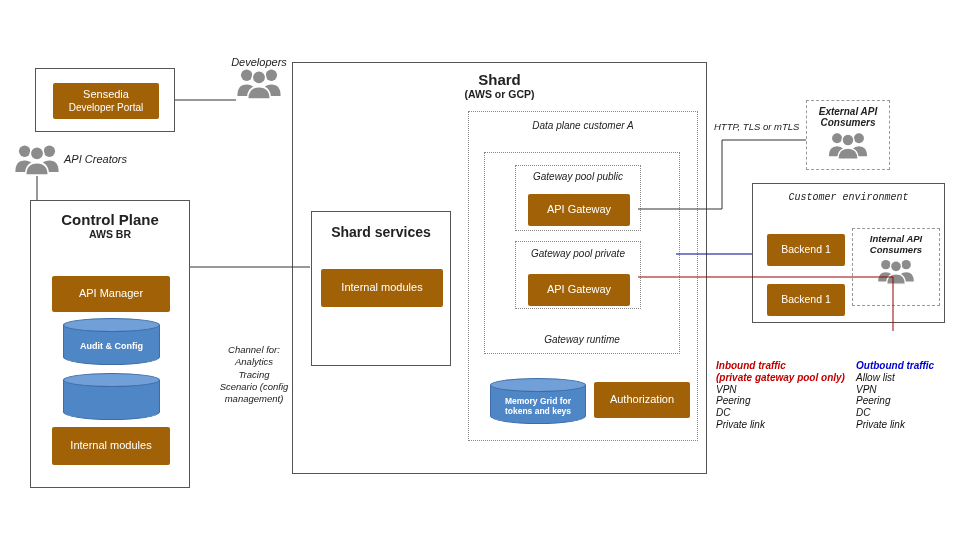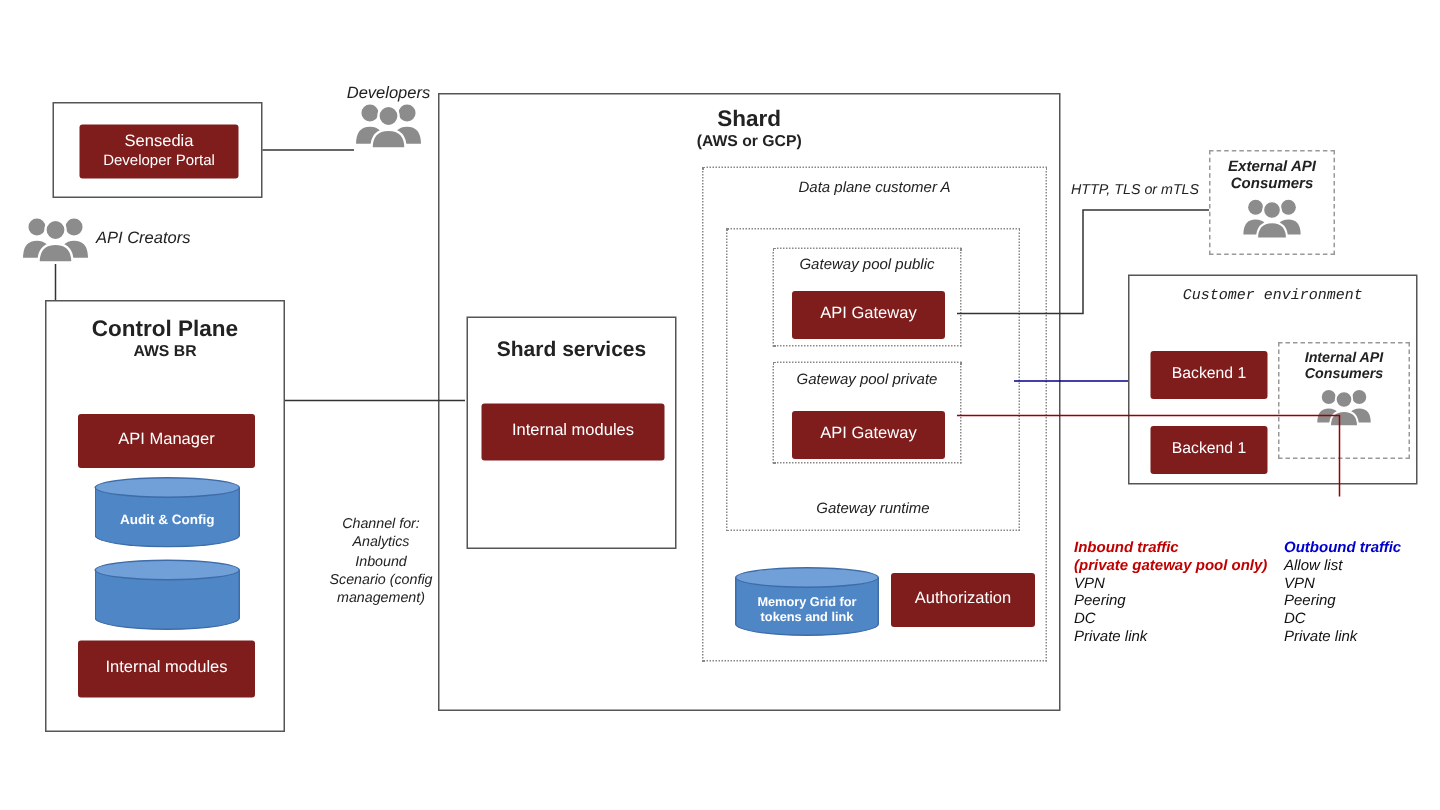--- a/index.html
+++ b/index.html
@@ -3,21 +3,21 @@
 <meta charset="utf-8">
 <style>
   * { margin:0; padding:0; box-sizing:border-box; }
   html,body { background:#fff; }
   body { font-family:"Liberation Sans", sans-serif; color:#222; }
   .stage { position:relative; width:960px; height:540px; background:#fff; overflow:hidden; }
   .abs { position:absolute; }
   .box { position:absolute; border:1px solid #555; background:#fff; }
   .dotted { position:absolute; border:1.3px dotted #888; background:transparent; }
   .dashed { position:absolute; border:1.3px dashed #999; background:transparent; }
-  .pbox { position:absolute; background:#7f1d1d; color:#fff; display:flex; flex-direction:column;
+  .pbox { position:absolute; background:#a16207; color:#fff; display:flex; flex-direction:column;
           align-items:center; justify-content:center; text-align:center; border-radius:2px;
           font-size:11px; line-height:1.25; }
   .cyl { position:absolute; }
   .cyl-top { position:absolute; left:0; top:0; width:100%; height:14px; border-radius:50%;
              background:#71a0d8; border:1px solid #3e6ca8; z-index:2; }
   .cyl-body { position:absolute; left:0; top:7px; width:100%; bottom:0; background:#4f86c6;
               border:1px solid #3e6ca8; border-top:none; border-radius:0 0 50% 50% / 0 0 8px 8px; }
   .cyl-label { position:absolute; left:2px; right:2px; top:12px; bottom:2px; z-index:3; display:flex;
                flex-direction:column; align-items:center; justify-content:center; color:#fff;
                font-weight:bold; font-size:9px; text-align:center; line-height:1.2; }
@@ -87,21 +87,21 @@
       <div class="cyl-body"></div>
     </div>
     <div class="pbox" style="left:21px;top:226px;width:118px;height:38px;">
       <div>Internal modules</div>
     </div>
   </div>
 
   <div class="abs lbl" style="left:198px;top:344px;width:112px;font-size:9.5px;line-height:1.3;">
     <div>Channel for:</div>
     <div>Analytics</div>
-    <div>Inbound</div>
+    <div>Tracing</div>
     <div>Scenario (config</div>
     <div>management)</div>
   </div>
 
   <div class="box" style="left:292px;top:62px;width:415px;height:412px;">
     <div class="title-lg" style="margin-top:8px;">Shard</div>
     <div class="sub">(AWS or GCP)</div>
 
     <div class="box" style="left:18px;top:148px;width:140px;height:155px;">
       <div class="title-md">Shard services</div>
@@ -129,21 +129,21 @@
           </div>
         </div>
         <div class="lbl" style="position:absolute;left:0;right:0;bottom:8px;">Gateway runtime</div>
       </div>
 
       <div class="cyl" style="left:21px;top:266px;width:96px;height:46px;">
         <div class="cyl-top"></div>
         <div class="cyl-body"></div>
         <div class="cyl-label" style="font-size:8.5px;">
           <div>Memory Grid for</div>
-          <div>tokens and link</div>
+          <div>tokens and keys</div>
         </div>
       </div>
 
       <div class="pbox" style="left:125px;top:270px;width:96px;height:36px;">
         <div>Authorization</div>
       </div>
     </div>
   </div>
 
   <div class="abs lbl" style="left:714px;top:121px;font-size:9.5px;text-align:left;">HTTP, TLS or mTLS</div>

